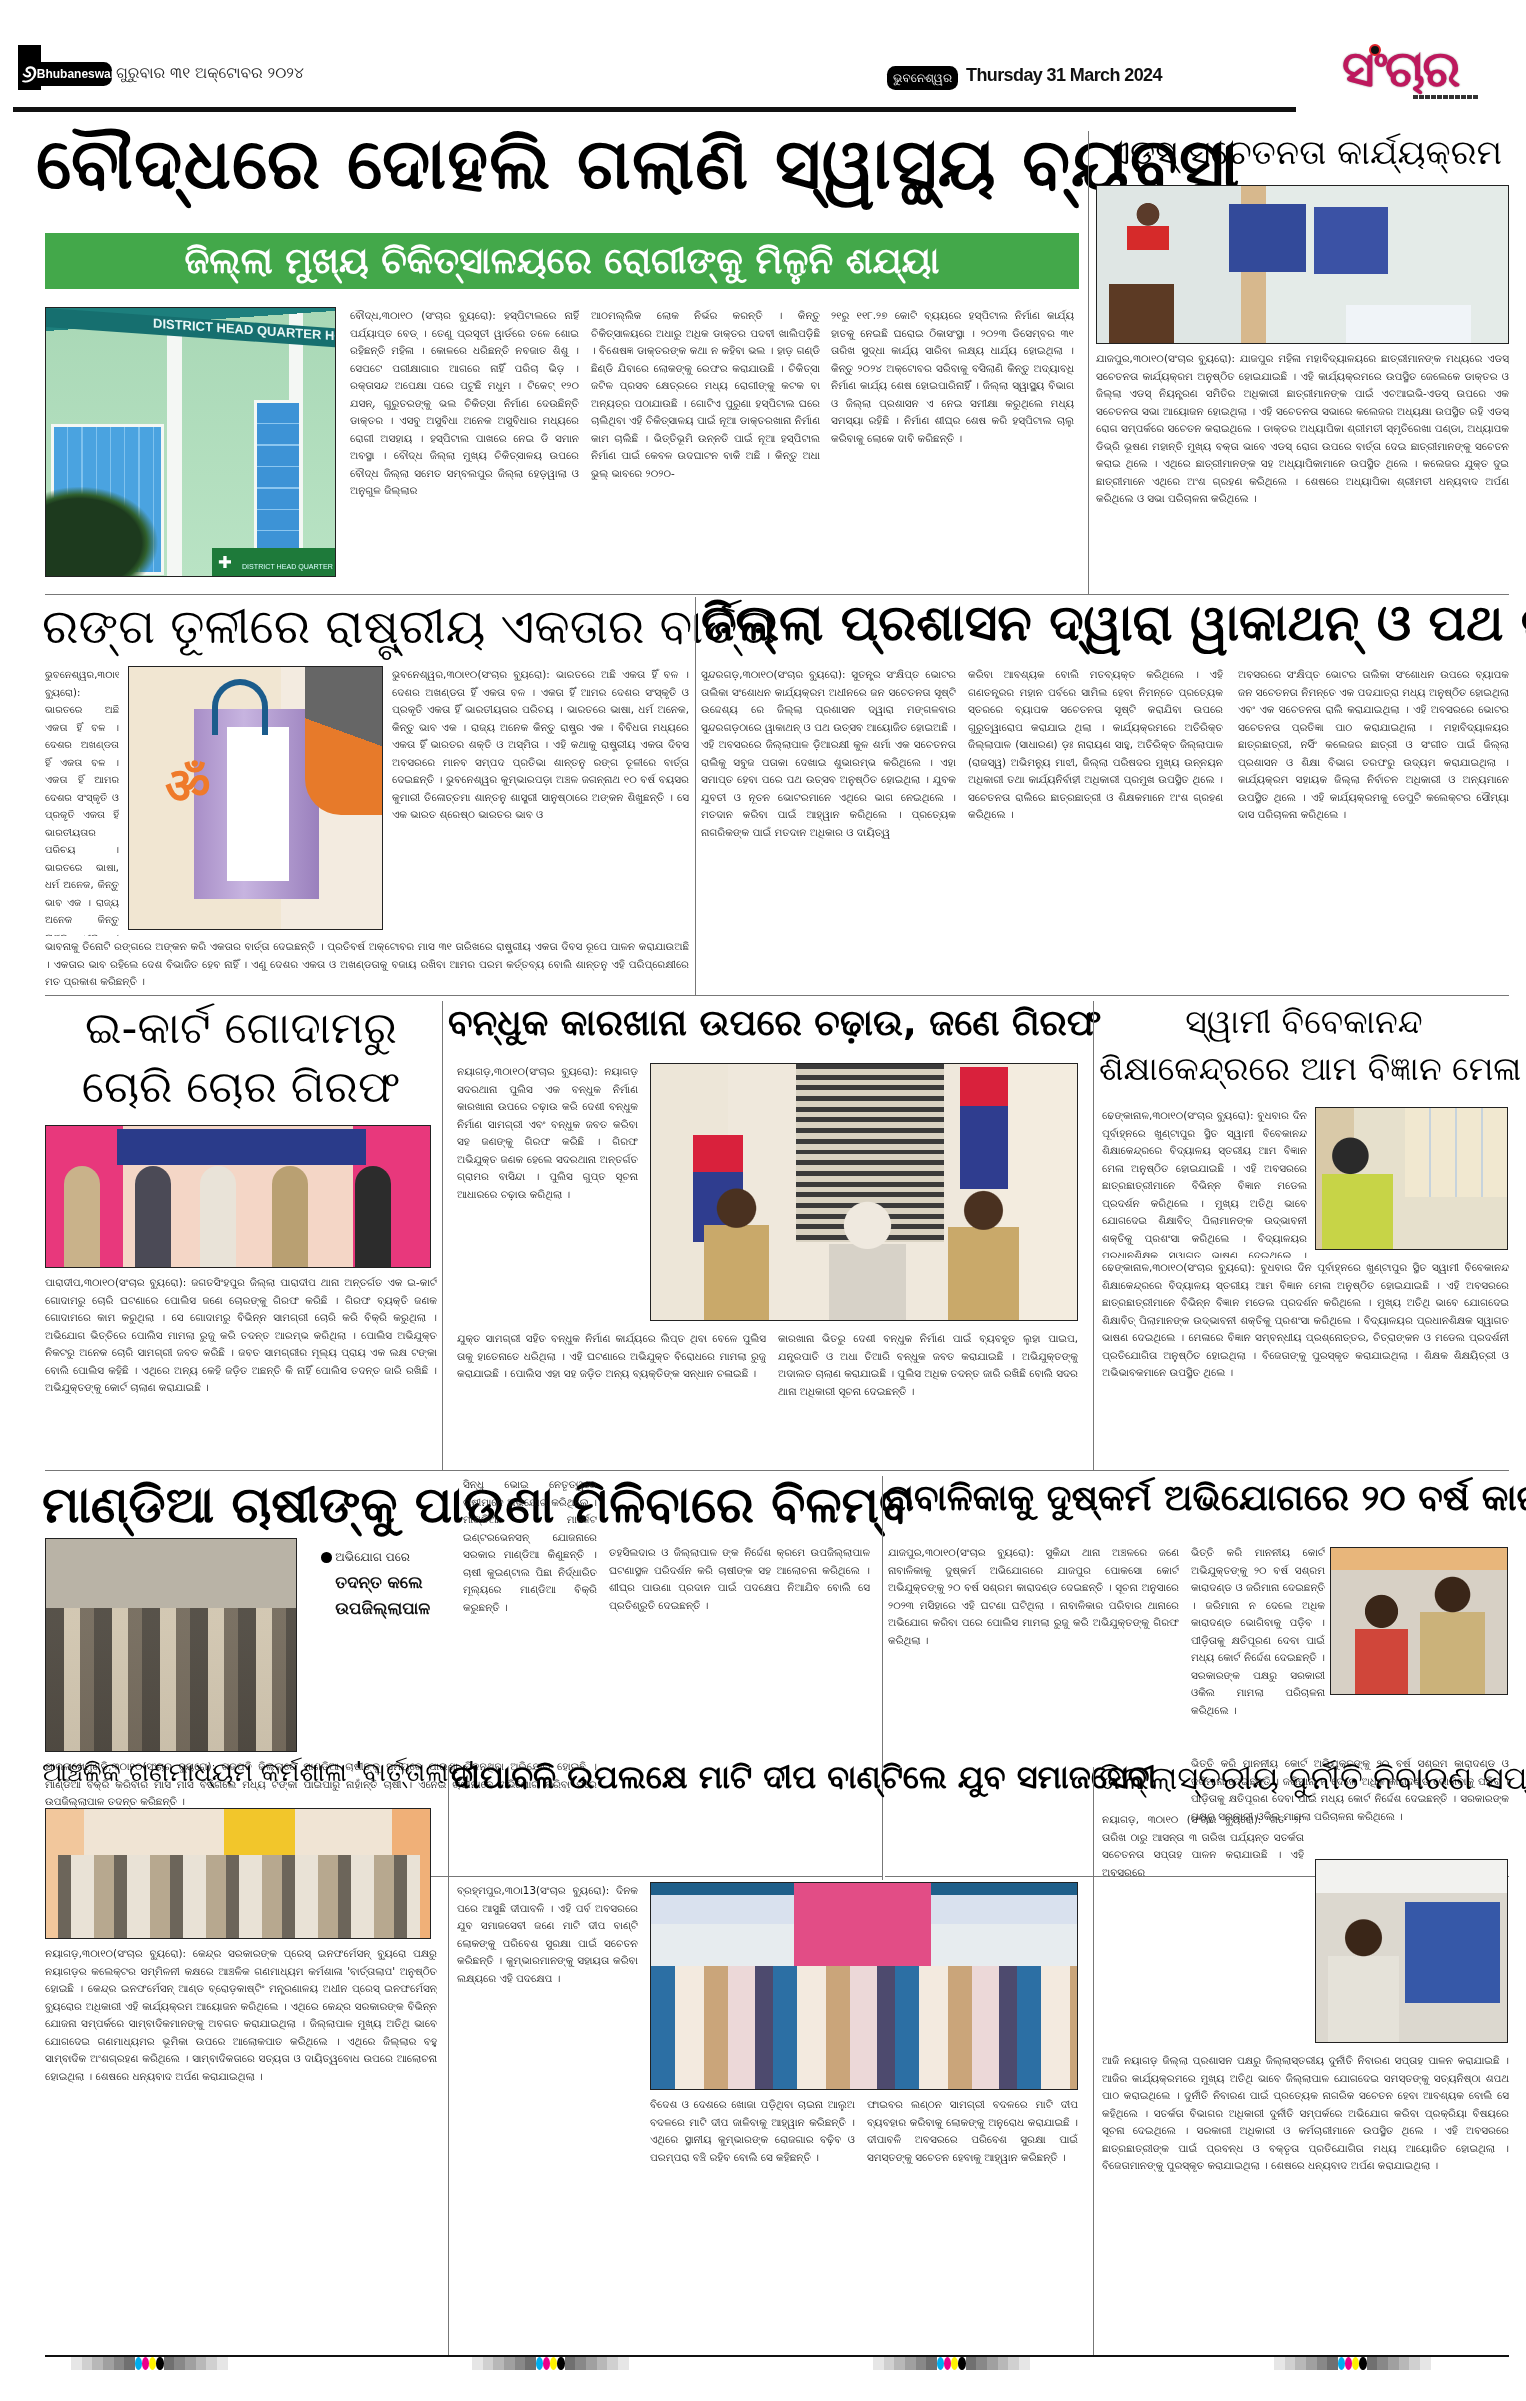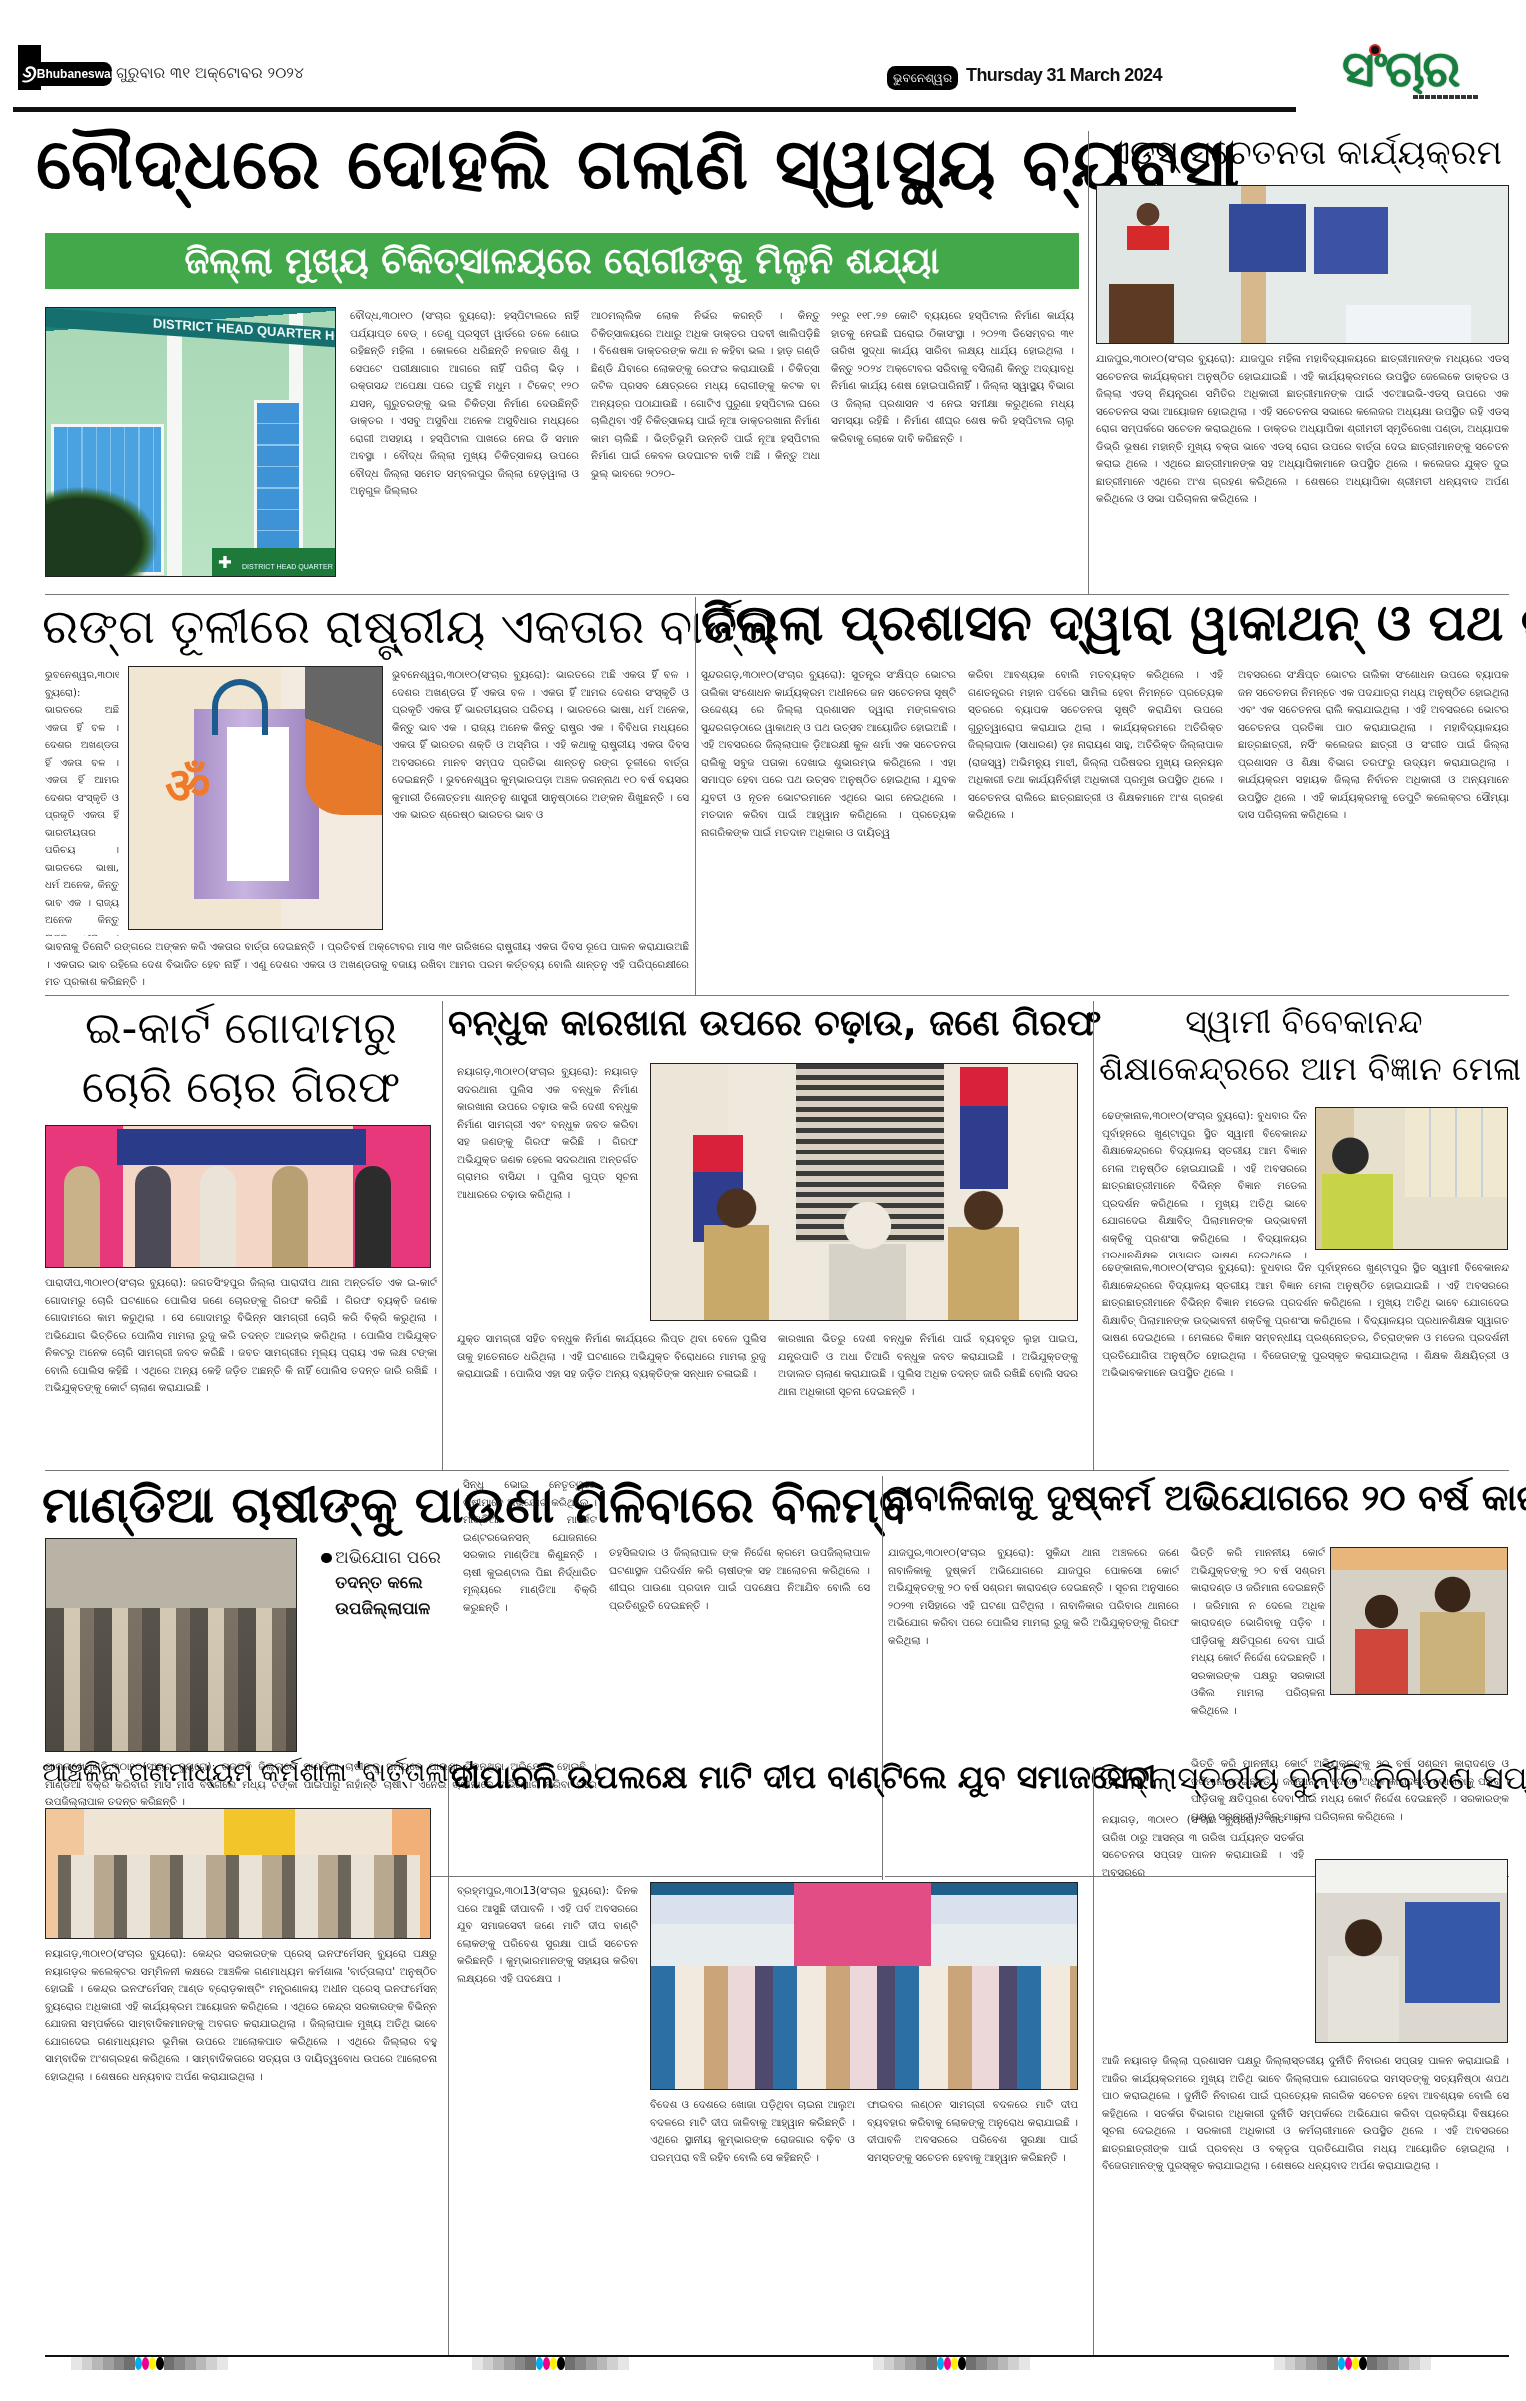--- a/index.html
+++ b/index.html
@@ -12,21 +12,21 @@
              font-size: 24px; font-weight: bold; display: flex; align-items: flex-end; justify-content: center; padding-bottom: 2.4px; }
   .edition-pill { position: absolute; left: 22.6px; top: 16.6px; height: 24px; width: 71px; background: #000; color: #fff;
                   border-radius: 0 8.3px 8.3px 0; font-family: "Liberation Sans", sans-serif; font-weight: bold; font-size: 12px;
                   display: flex; align-items: center; justify-content: center; }
   .date-odia { position: absolute; left: 98px; top: 19px; font-size: 15.4px; color: #222; }
   .city-odia { position: absolute; left: 869px; top: 21.4px; height: 24px; padding: 0 6px; background: #000; color: #fff;
                border-radius: 8.3px; font-size: 12px; display: flex; align-items: center; }
   .date-en { position: absolute; left: 948px; top: 20px; font-family: "Liberation Sans", sans-serif; font-weight: bold;
              font-size: 18px; letter-spacing: -0.6px; color: #111; }
   .logo { position: absolute; left: 1324px; top: -2.4px; width: 154px; height: 59px; }
-  .logo-text { font-size: 50px; font-weight: bold; color: #15803d; letter-spacing: -2.4px; line-height: 53px;
+  .logo-text { font-size: 50px; font-weight: bold; color: #be185d; letter-spacing: -2.4px; line-height: 53px;
                text-shadow: 0 0 1.8px #888; }
   .logo-dot { position: absolute; left: 27px; top: 1.2px; width: 12px; height: 12px; border-radius: 50%;
               border: 2.4px solid #e2232a; background: #111; }
   .logo-tag { position: absolute; left: 71px; top: 52px; width: 65px; height: 4.8px; background: repeating-linear-gradient(90deg,#333 0 4.8px,#fff 4.8px 6px); }
   .rule-top { position: absolute; left: 12.5px; top: 107px; width: 1283px; height: 4.8px; background: #111; }
 
   
   .vrule { position: absolute; width: 1.2px; background: #777; }
   .hrule { position: absolute; height: 1.2px; background: #777; }
   .headline { position: absolute; font-weight: bold; color: #000; white-space: nowrap; line-height: 1.05; text-align: center; }
@@ -228,21 +228,21 @@
 </section>
 
 <div class="hrule" style="left:45px;top:1470px;width:1464px;"></div>
 
 <section>
   <h2 class="headline" style="left:42px;top:1479px;width:837px;font-size:50px;">ମାଣ୍ଡିଆ ଚାଷୀଙ୍କୁ ପାଉଣା ମିଳିବାରେ ବିଳମ୍ବ</h2>
   <div class="photo ph-mandi">
     <div class="crowd"></div>
   </div>
   <div style="position:absolute;left:321px;top:1544px;width:137px;">
-    <div style="font-size:17px;line-height:26px;">
+    <div style="font-size:12px;line-height:26px;">
       <span style="display:inline-block;width:10.7px;height:10.7px;border-radius:50%;background:#000;vertical-align:middle;margin-right:3.6px;"></span><span>ଅଭିଯୋଗ ପରେ</span>
     </div>
     <div style="font-size:16.6px;line-height:26px;padding-left:14.3px;font-weight:bold;">ତଦନ୍ତ କଲେ</div>
     <div style="font-size:16.6px;line-height:26px;padding-left:14.3px;font-weight:bold;">ଉପଜିଲ୍ଲାପାଳ</div>
   </div>
   <div class="col" style="left:463px;top:1476px;width:134px;height:143px;">ସିନ୍ଧୁ ଭୋଇ ନେତୃତ୍ୱରେ ଚାଷୀମାନେ ଅଭିଯୋଗ କରିଥିଲେ । ମାଣ୍ଡିଆ ମାର୍କେଟ ଇଣ୍ଟରଭେନସନ୍ ଯୋଜନାରେ ସରକାର ମାଣ୍ଡିଆ କିଣୁଛନ୍ତି । ଚାଷୀ କୁଇଣ୍ଟାଲ ପିଛା ନିର୍ଦ୍ଧାରିତ ମୂଲ୍ୟରେ ମାଣ୍ଡିଆ ବିକ୍ରି କରୁଛନ୍ତି ।</div>
   <div class="col" style="left:609px;top:1544px;width:261px;height:327px;">ତହସିଲଦାର ଓ ଜିଲ୍ଲାପାଳ ଙ୍କ ନିର୍ଦ୍ଦେଶ କ୍ରମେ ଉପଜିଲ୍ଲାପାଳ ଘଟଣାସ୍ଥଳ ପରିଦର୍ଶନ କରି ଚାଷୀଙ୍କ ସହ ଆଲୋଚନା କରିଥିଲେ । ଶୀଘ୍ର ପାଉଣା ପ୍ରଦାନ ପାଇଁ ପଦକ୍ଷେପ ନିଆଯିବ ବୋଲି ସେ ପ୍ରତିଶ୍ରୁତି ଦେଇଛନ୍ତି ।</div>
   <div class="col" style="left:45px;top:1758px;width:552px;height:113px;">ପାରଳାଖେମୁଣ୍ଡି,୩୦ା୧୦(ସଂଚାର ବ୍ୟୁରୋ): ଗଜପତି ଜିଲ୍ଲାରେ ମାଣ୍ଡିଆ ଚାଷୀଙ୍କୁ ସମୟରେ ପାଉଣା ମିଳୁନଥିବା ଅଭିଯୋଗ ହୋଇଛି । ମାଣ୍ଡିଆ ବିକ୍ରି କରିବାର ମାସ ମାସ ବିତିଗଲେ ମଧ୍ୟ ଟଙ୍କା ପାଇପାରୁ ନାହାଁନ୍ତି ଚାଷୀ । ଏନେଇ ଚାଷୀମାନେ ଅଭିଯୋଗ କରିବା ପରେ ଉପଜିଲ୍ଲାପାଳ ତଦନ୍ତ କରିଛନ୍ତି ।</div>
 </section>
 

